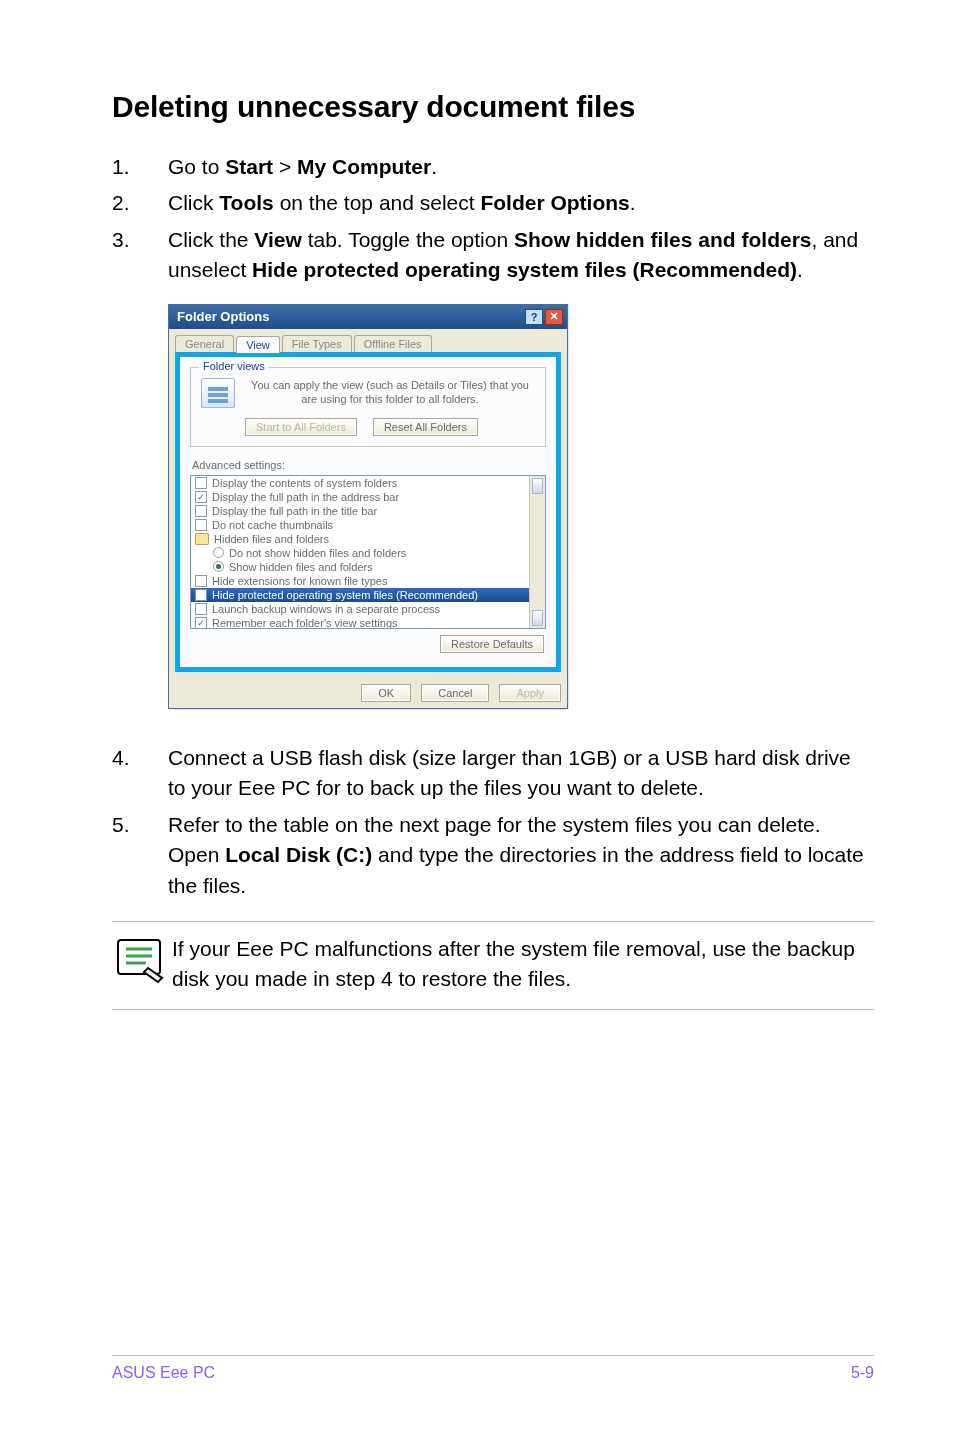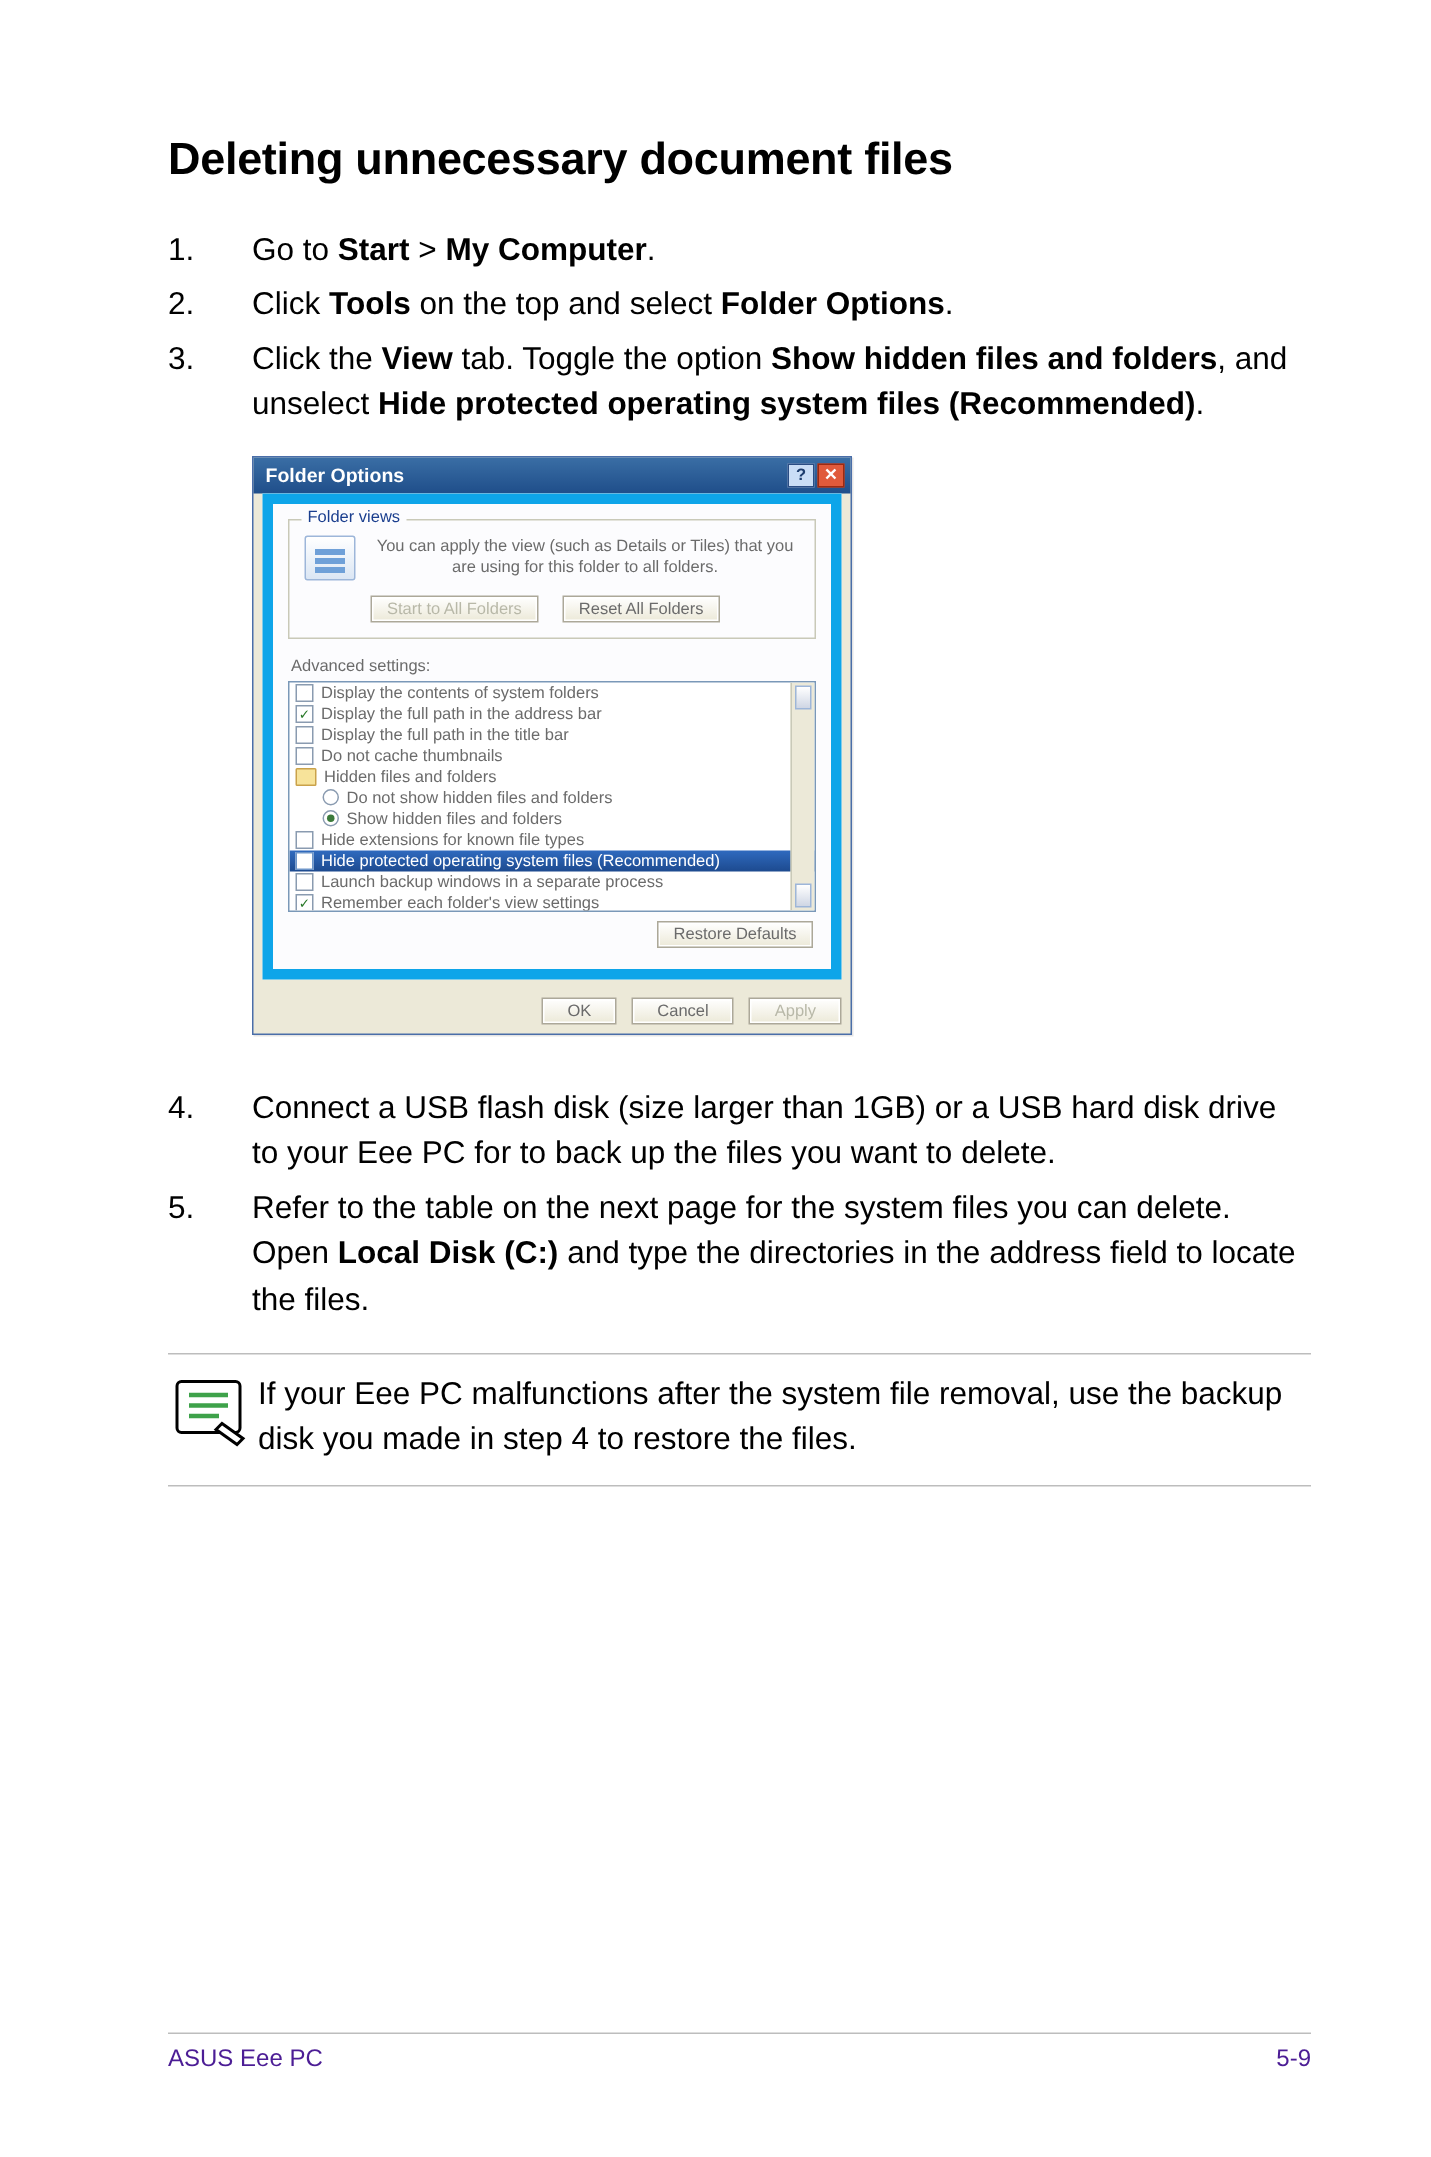--- a/index.html
+++ b/index.html
@@ -27,21 +27,21 @@
     background: linear-gradient(#3a6ea5,#1f4e8a);
     color: #fff; font-weight: 700; font-size: 13px;
     padding: 4px 4px 4px 8px;
   }
   .titlebar .tbtns { display: flex; gap: 2px; }
   .tbtn { width:18px; height:16px; background:#c9ddf6; border:1px solid #2a4d84; display:flex; align-items:center; justify-content:center; font-size:11px; color:#1d3d6e; font-weight:700; }
   .tbtn.close { background:#e05a3b; color:#fff; border-color:#9a2a12; }
   .tabs { display:flex; padding: 6px 6px 0 6px; gap:2px; font-size:11px; }
   .tab { background:#ece9d8; border:1px solid #aca899; border-bottom:none; padding:2px 9px; color:#888; border-top-left-radius:3px; border-top-right-radius:3px;}
   .tab.active { background:#fcfcfe; color:#1a3e8e; position:relative; top:1px; }
-  .tabbody { border:7px solid #0ea5e9; margin:0 6px 6px 6px; background:#fcfcfe; padding:10px 10px 12px 10px; }
+  .tabbody { border:5px solid #0ea5e9; margin:0 6px 6px 6px; background:#fcfcfe; padding:10px 10px 12px 10px; }
   .group { border:1px solid #c9c9b8; padding:10px; position:relative; margin-bottom:12px; }
   .group .legend { position:absolute; top:-8px; left:8px; background:#fcfcfe; padding:0 4px; color:#1a3e8e; font-size:11px; }
   .gcontent { display:flex; gap:10px; align-items:flex-start;text-align:center; }
   .foldericon { width:34px; height:30px; background:linear-gradient(#fff,#dbe6f4); border:1px solid #9db6d9; border-radius:2px; position:relative; flex-shrink:0; }
   .foldericon::after { content:""; position:absolute; left:6px; top:8px; width:20px; height:4px; background:#6fa0d8; box-shadow:0 6px 0 #6fa0d8, 0 12px 0 #6fa0d8; }
   .gdesc { color:#6b6b6b; line-height:1.3; }
   .gbuttons { display:flex; gap:16px; margin:10px 0 0 44px; }
   .xpbtn { border:1px solid #aca899; background:linear-gradient(#fff,#ece9d8); padding:2px 10px; font-size:11px; color:#6b6b6b; box-shadow:inset 0 0 0 1px #fff; }
   .xpbtn.disabled { color:#b8b8a8; }
   .list-label { color:#6b6b6b; margin:6px 0 4px 2px; }
@@ -61,21 +61,21 @@
   .btnrow { display:flex; justify-content:flex-end; padding:6px 2px 2px; }
   .footerbtns { display:flex; justify-content:flex-end; gap:10px; padding:6px;margin-left:27px; }
   .footerbtns .xpbtn { padding:2px 16px; }
 
   
   .note { display:flex; gap:6px; align-items:flex-start; border-top:1px solid #bdbdbd; border-bottom:1px solid #bdbdbd; padding:12px 0 14px; margin:20px 0 0 0; }
   .note-icon { width:54px; height:50px; flex-shrink:0; }
   .note-text { font-size:21px; line-height:1.45; }
 
   
-  .pagefooter { position:absolute; left:112px; right:80px; bottom:56px; border-top:1px solid #bdbdbd; display:flex; justify-content:space-between; font-size:16px; color:#4c1d95; padding-top:8px; }
+  .pagefooter { position:absolute; left:112px; right:80px; bottom:56px; border-top:1px solid #bdbdbd; display:flex; justify-content:space-between; font-size:16px; color:#8b5cf6; padding-top:8px; }
 </style>
 </head>
 <body>
 
 <div class="page">
 
   <h2>Deleting unnecessary document files</h2>
 
   <ol class="top">
     <li>
@@ -90,20 +90,26 @@
   </ol>
 
   <div class="dialog-wrap">
     <div class="dialog">
       <div class="titlebar">
         <span>Folder Options</span>
         <div class="tbtns">
           <div class="tbtn">?</div>
           <div class="tbtn close">✕</div>
         </div>
+      </div>
+      <div class="tabs">
+        <div class="tab">General</div>
+        <div class="tab active">View</div>
+        <div class="tab">File Types</div>
+        <div class="tab">Offline Files</div>
       </div>
       <div class="tabbody">
         <div class="group">
           <div class="legend">Folder views</div>
           <div class="gcontent">
             <div class="foldericon"></div>
             <div class="gdesc">You can apply the view (such as Details or Tiles) that you are using for this folder to all folders.</div>
           </div>
           <div class="gbuttons">
             <div class="xpbtn disabled">Start to All Folders</div>

